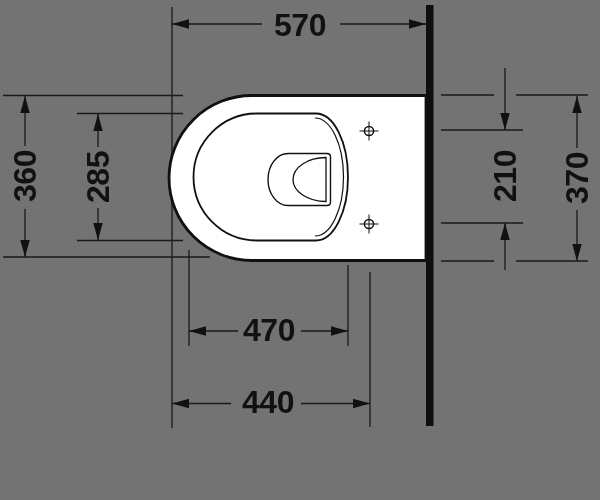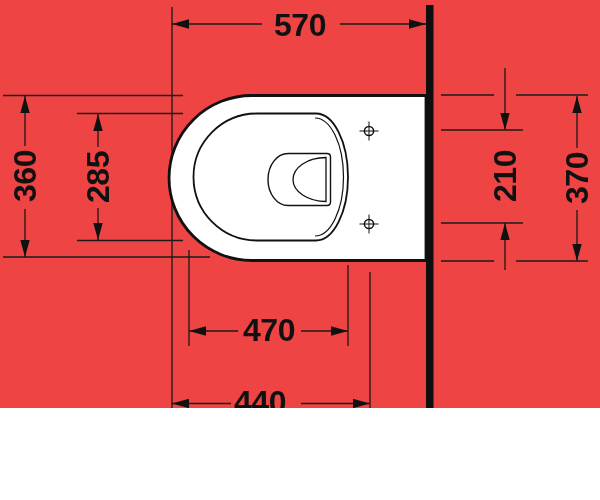--- a/index.html
+++ b/index.html
@@ -1,19 +1,19 @@
 <!DOCTYPE html>
 <html><head>
 <meta charset="utf-8">
 <style>
   html,body{margin:0;padding:0;background:#fff;}
   .stage{
     position:relative;
-    width:600px;height:408px;
-    background:#ef4444;
+    width:600px;height:500px;
+    background:#737373;
     overflow:hidden;
     font-family:"Liberation Sans", sans-serif;
   }
   .stage svg{position:absolute;left:0;top:0;}
   .dim{
     position:absolute;
     font-weight:bold;
     font-size:32px;
     letter-spacing:-0.5px;
     color:#111;
@@ -94,15 +94,15 @@
       <path d="M359.5,224 H378.5 M369,214.5 V233.5" stroke-width="1"></path>
     </g>
   </svg>
 
   <div class="dim" style="left:300px;top:25px">570</div>
   <div class="dim v" style="left:25px;top:176px">360</div>
   <div class="dim v" style="left:98px;top:177px">285</div>
   <div class="dim v" style="left:505px;top:176px">210</div>
   <div class="dim v" style="left:577px;top:178px">370</div>
   <div class="dim" style="left:269px;top:330px">470</div>
-  <div class="dim" style="left:260px;top:402px">440</div>
+  <div class="dim" style="left:268px;top:402px">440</div>
 
 </div>
 
 </body></html>

